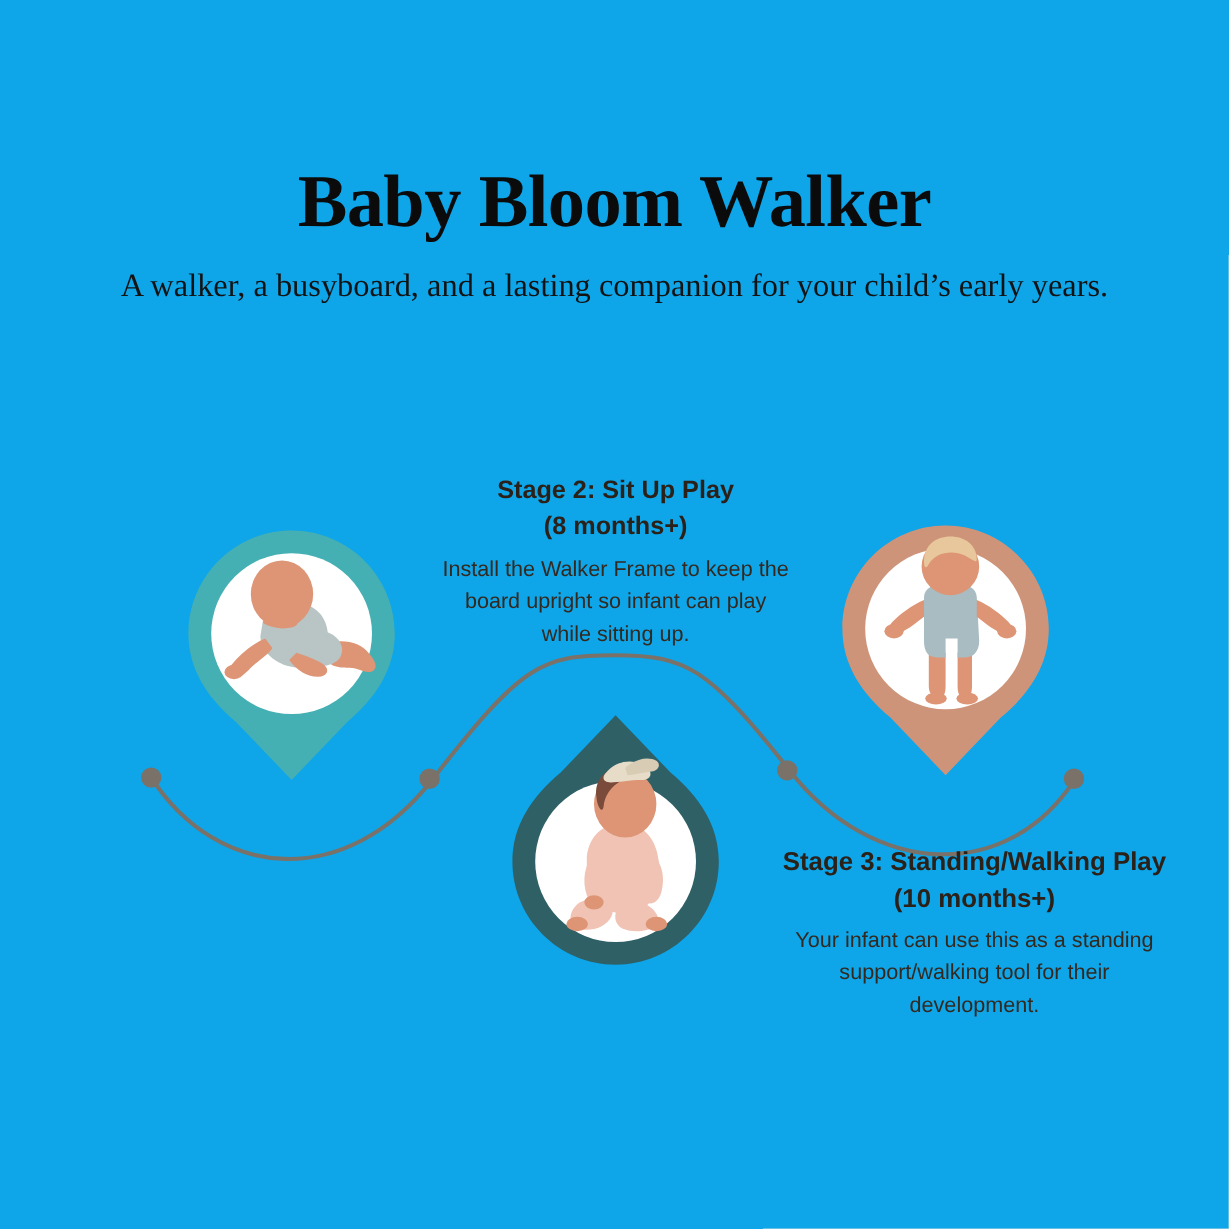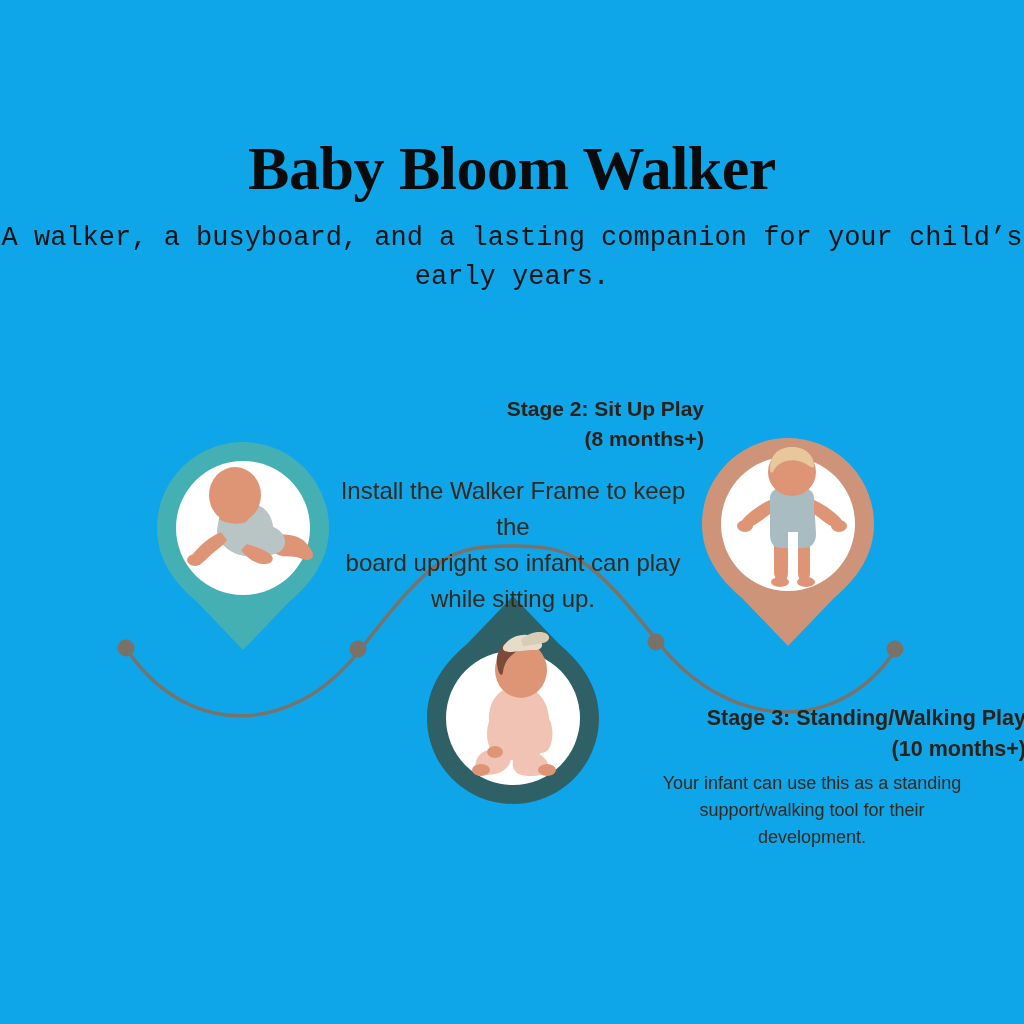--- a/index.html
+++ b/index.html
@@ -30,21 +30,21 @@
     font-family: "Liberation Serif", serif;
     font-weight: 700;
     font-size: 62px;
     letter-spacing: -0.5px;
     color: #0B0B0B;
     line-height: 1.05;
   }
   #subtitle {
     margin: 0;
     padding-top: 18px;
-    font-family: Liberation Mono, monospace;
+    font-family: Liberation Serif, serif;
     font-weight: 400;
     font-size: 27px;
     line-height: 1.45;
     color: #131313;
   }
 
   
   #connector {
     position: absolute;
     left: 0;
@@ -67,38 +67,37 @@
     color: #2B2118;
   }
   .stage-heading {
     font-family: "Liberation Sans", sans-serif;
     font-weight: 700;
     font-size: 21.5px;
     line-height: 1.42;
     color: #2B2118;
     margin: 0;
     white-space: pre-line;
-    text-align: right;
   }
   .stage-body {
     font-family: "Liberation Sans", sans-serif;
     font-weight: 400;
     font-size: 18.5px;
     line-height: 1.5;
     color: #33291F;
     margin: 6px 0 0 0;
     white-space: pre-line;
   }
 
   #stage1-block { left: 34px;  top: 713px; width: 442px; }
   #stage2-block { left: 322px; top: 394px; width: 382px; }
   #stage3-block { left: 598px; top: 703px; width: 428px; }
 
   #stage2-block .stage-heading { font-size: 21px; }
-  #stage2-block .stage-body    { font-size: 24px; margin-top: 19px; }
+  #stage2-block .stage-body    { font-size: 18px; margin-top: 7px; }
   #stage3-block .stage-body    { font-size: 18px; }
 </style>
 </head>
 <body>
 
 <div id="canvas">
 
   <div id="header">
     <h1 id="page-title">Baby Bloom Walker</h1>
     <div id="subtitle">A walker, a busyboard, and

